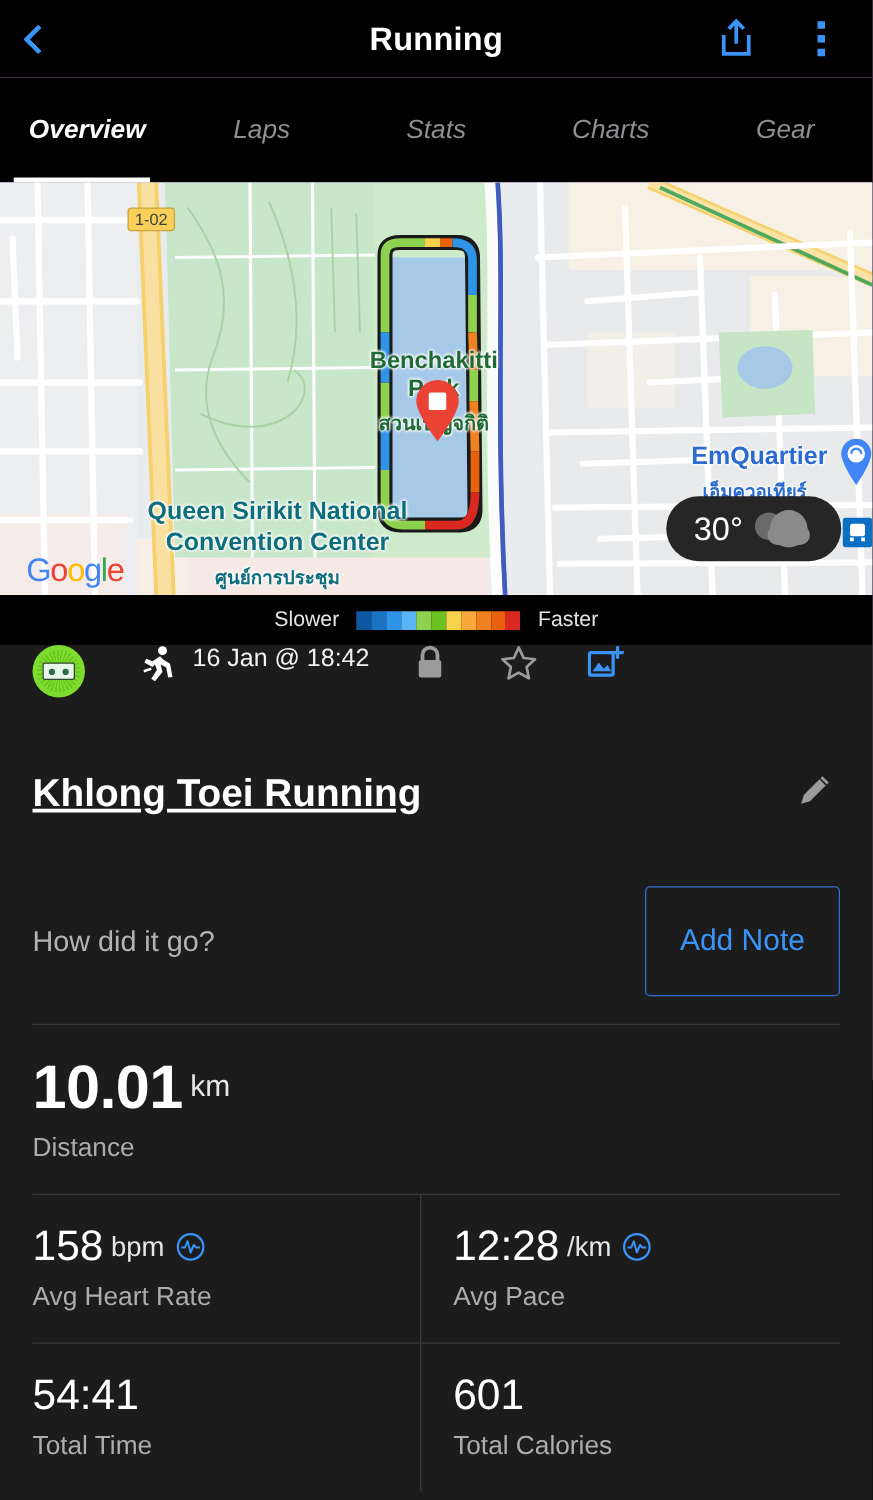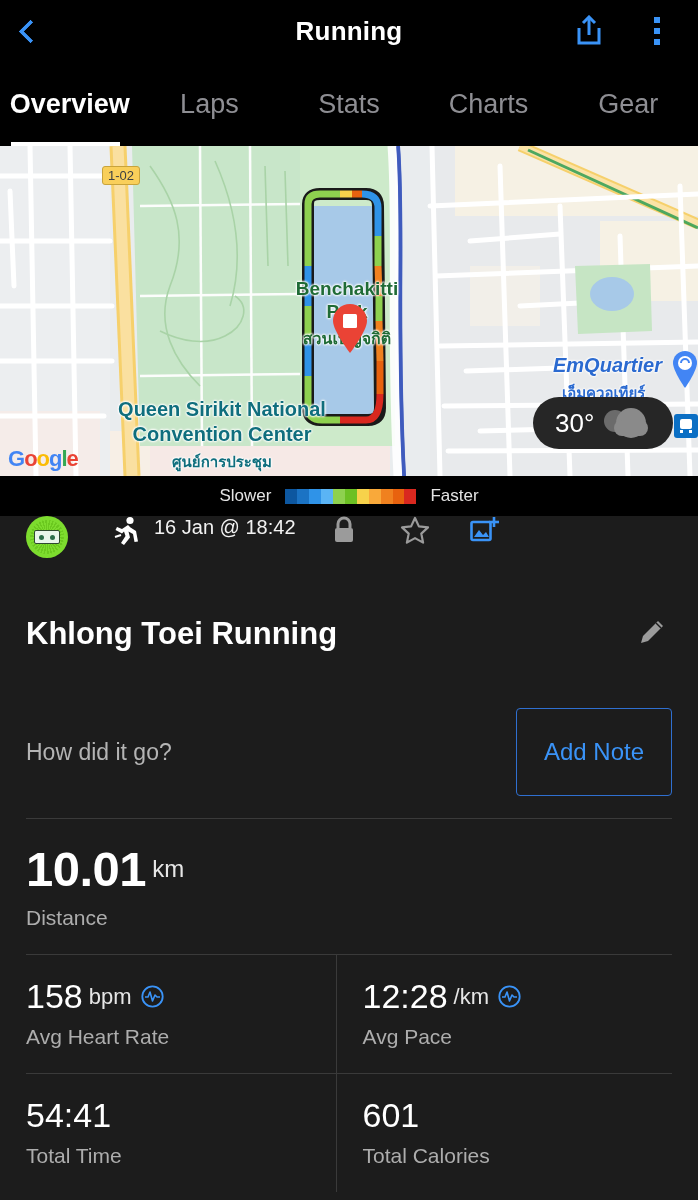--- a/index.html
+++ b/index.html
@@ -32,50 +32,50 @@
   .topbar-actions {
     margin-left:auto; display:flex; align-items:center; gap:6px; padding-right:10px;
   }
   .icon-btn { width:62px; height:62px; display:flex; align-items:center; justify-content:center; cursor:pointer; }
   .kebab { display:flex; flex-direction:column; gap:5px; align-items:center; }
   .kebab i { width:6px; height:6px; background:#3a93f7; display:block; }
 
   
   .tabs { height:84px; background:#000; display:flex; align-items:center; position:relative; }
   .tab {
-    flex:1; text-align:center; font-size:27px; color:#8e8e93; cursor:pointer;
-    height:84px; display:flex; align-items:center; justify-content:center;
+    flex:1; text-align:center; font-size:21px; color:#8e8e93; cursor:pointer;
+    height:84px; display:flex; align-items:center; justify-content:center;font-style:italic;
   }
   .tab.active { color:#fff; font-weight:bold; }
   .tab-underline {
     position:absolute; bottom:0; left:11px; width:109px; height:4px; background:#fff;
   }
 
   
   .map-wrap { position:relative; width:698px; height:330px; overflow:hidden; background:#eceff1; }
   .map-svg { position:absolute; top:0; left:0; }
   .map-label {
     position:absolute; pointer-events:none; font-family:"Liberation Sans", sans-serif;
     text-shadow:0 0 3px #fff, 0 0 3px #fff, 0 0 2px #fff, 0 0 2px #fff;
     white-space:nowrap;
   }
   .lbl-park { color:#1f6b36; font-size:19px; font-weight:bold; text-align:center; }
   .lbl-park-th { color:#1f6b36; font-size:16px; font-weight:bold; text-align:center; }
   .lbl-qsncc { color:#0f6e7d; font-size:20px; font-weight:bold; text-align:center; line-height:1.08; }
   .lbl-qsncc-th { color:#0f6e7d; font-size:15px; font-weight:bold; text-align:center; }
-  .lbl-em { color:#2b6ad0; font-size:20px; font-weight:bold;font-style:italic; }
+  .lbl-em { color:#2b6ad0; font-size:20px; font-weight:bold; }
   .lbl-em-th { color:#2b6ad0; font-size:15px; font-weight:bold; }
 
   .road-shield {
     position:absolute; background:#f9cf5a; border:1px solid #c8a33c; border-radius:3px;
     font-size:13px; color:#3c4043; padding:1px 5px; font-weight:normal;
     font-family:"Liberation Sans", sans-serif;
   }
 
-  .gmaps-logo { position:absolute; left:8px; bottom:4px; font-size:22px; font-weight:bold; letter-spacing:-1px;
+  .gmaps-logo { position:absolute; left:21px; bottom:4px; font-size:26px; font-weight:normal; letter-spacing:-1px;
     font-family:"Liberation Sans", sans-serif; }
   .gmaps-logo span:nth-child(1){color:#4285F4;}
   .gmaps-logo span:nth-child(2){color:#EA4335;}
   .gmaps-logo span:nth-child(3){color:#FBBC05;}
   .gmaps-logo span:nth-child(4){color:#4285F4;}
   .gmaps-logo span:nth-child(5){color:#34A853;}
   .gmaps-logo span:nth-child(6){color:#EA4335;}
 
   .weather-pill {
     position:absolute; right:25px; bottom:27px; height:52px; min-width:140px;
@@ -115,21 +115,21 @@
     content:""; position:absolute; width:5px; height:5px; background:#2c6e49; border-radius:50%; top:4px;
   }
   .cassette::before{ left:4px; } .cassette::after{ right:4px; }
   .meta-run-icon { margin-left:44px; }
   .meta-date { font-size:20px; color:#f2f2f2; margin-left:14px; }
   .meta-icon { margin-left:30px; cursor:pointer; display:flex; align-items:center; }
   .meta-icon.lock { margin-left:36px; }
   .meta-icon.star { margin-left:44px; }
   .meta-icon.photo { margin-left:40px; }
 
-  .title-row { display:flex; align-items:center; justify-content:space-between; padding:18px 0 0; }
+  .title-row { display:flex; align-items:center; justify-content:space-between; padding:18px 0 0;text-decoration:underline; }
   .activity-title { font-size:31px; font-weight:bold; color:#fff; }
   .pencil-btn { cursor:pointer; padding:6px; }
 
   .note-row { display:flex; align-items:center; justify-content:space-between; padding:52px 0 22px; }
   .note-prompt { font-size:23px; color:#b4b4b4; }
   .add-note-btn {
     border:1px solid #2f6fd0; color:#3a93f7; font-size:24px; border-radius:4px;
     padding:29px 27px; background:transparent; cursor:pointer; font-family:"Liberation Sans", sans-serif;
   }
 

